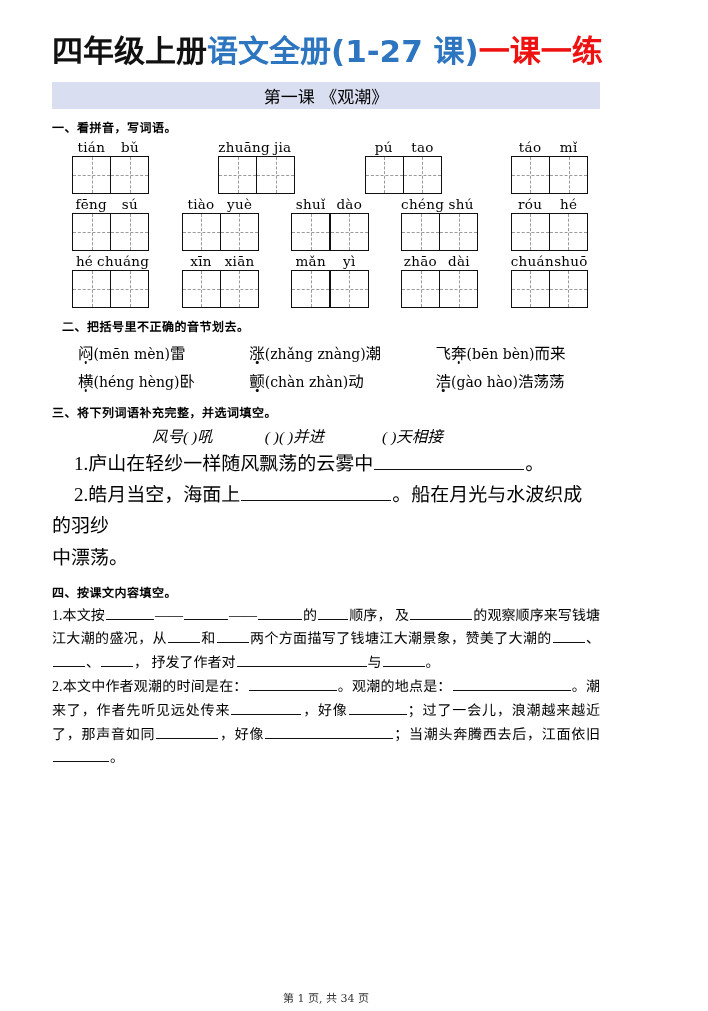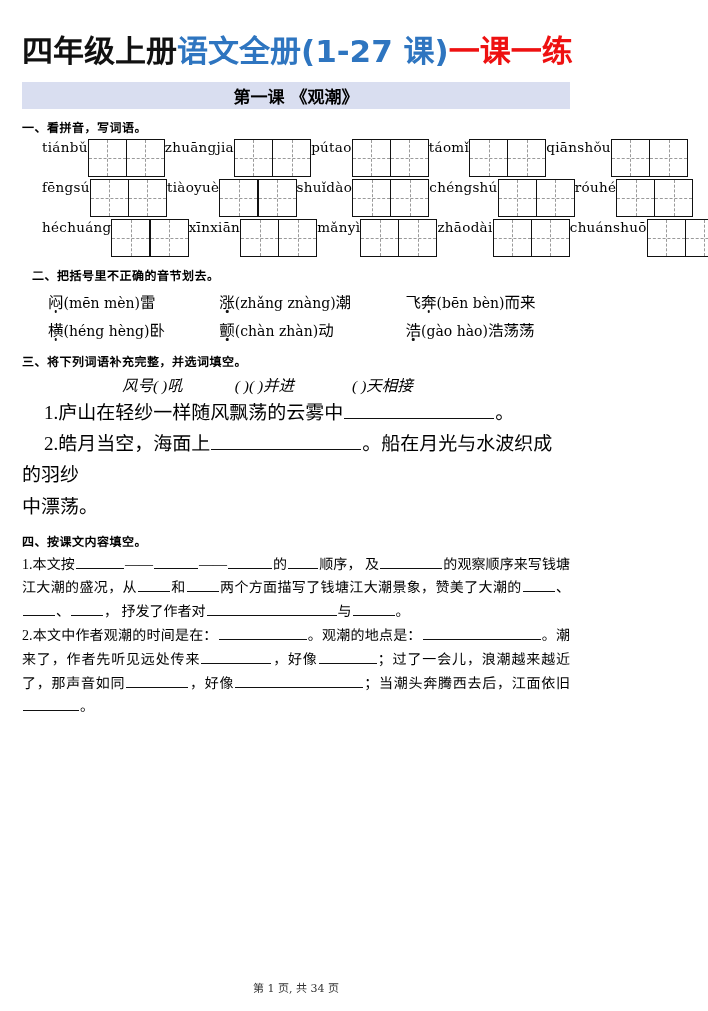--- a/index.html
+++ b/index.html
@@ -14,20 +14,21 @@
     font-family: "Liberation Serif", "DejaVu Serif", serif;
     color: #000000;
     overflow: hidden;
   }
   .page {
     width: 592px;
     height: 1011px;
     position: relative;
     box-sizing: border-box;
     padding: 0 22px;
+    margin-left: 30px;
   }
 
   
   .doc-title {
     text-align: center;
     font-family: "DejaVu Sans", "Liberation Sans", sans-serif;
     font-weight: bold;
     font-size: 31px;
     letter-spacing: 0px;
     margin: 0;
@@ -43,21 +44,21 @@
   .lesson-bar {
     margin-top: 12px;
     background: #D9DEF0;
     height: 27px;
     display: flex;
     align-items: center;
     justify-content: center;
   }
   .lesson-bar span {
     font-family: "DejaVu Sans", "Liberation Sans", sans-serif;
-    font-weight: bold;
+    font-weight: normal;
     font-size: 17px;
     color: #000;
   }
 
   
   .sec-head {
     font-family: "DejaVu Sans", "Liberation Sans", sans-serif;
     font-weight: bold;
     font-size: 12px;
     margin: 9px 0 4px 0;
@@ -67,21 +68,21 @@
 
   
   .pin-row {
     display: flex;
     justify-content: space-between;
     margin: 0 0 2px 0;
     padding: 0 12px 0 20px;
   }
   .pin-group {
     display: flex;
-    flex-direction: row;
+    flex-direction: column;
     align-items: stretch;
   }
   .pin-labels {
     display: flex;
     justify-content: space-around;
     font-family: "DejaVu Serif", "Liberation Serif", serif;
     font-size: 13.5px;
     letter-spacing: 0.3px;
     margin-bottom: 1px;
     white-space: nowrap;
@@ -185,21 +186,21 @@
   .para {
     font-size: 14px;
     line-height: 1.70;
     margin: 0;
     text-align: justify;
   }
 
   
   .footer {
     position: absolute;
-    bottom: 16px;
+    bottom: 6px;
     left: 0;
     right: 0;
     text-align: center;
     font-family: "DejaVu Serif", "Liberation Serif", serif;
     font-size: 11px;
     color: #333;
   }
 </style>
 </head>
 <body>
@@ -244,30 +245,20 @@
           </div>
           <div class="grid-boxes">
             <div class="cell"></div>
             <div class="cell"></div>
           </div>
         </div>
         <div class="pin-group">
           <div class="pin-labels">
             <span>táo</span>
             <span>mǐ</span>
-          </div>
-          <div class="grid-boxes">
-            <div class="cell"></div>
-            <div class="cell"></div>
-          </div>
-        </div>
-        <div class="pin-group">
-          <div class="pin-labels">
-            <span>qiān</span>
-            <span>shǒu</span>
           </div>
           <div class="grid-boxes">
             <div class="cell"></div>
             <div class="cell"></div>
           </div>
         </div>
       </div>
       <div class="pin-row">
         <div class="pin-group">
           <div class="pin-labels">

